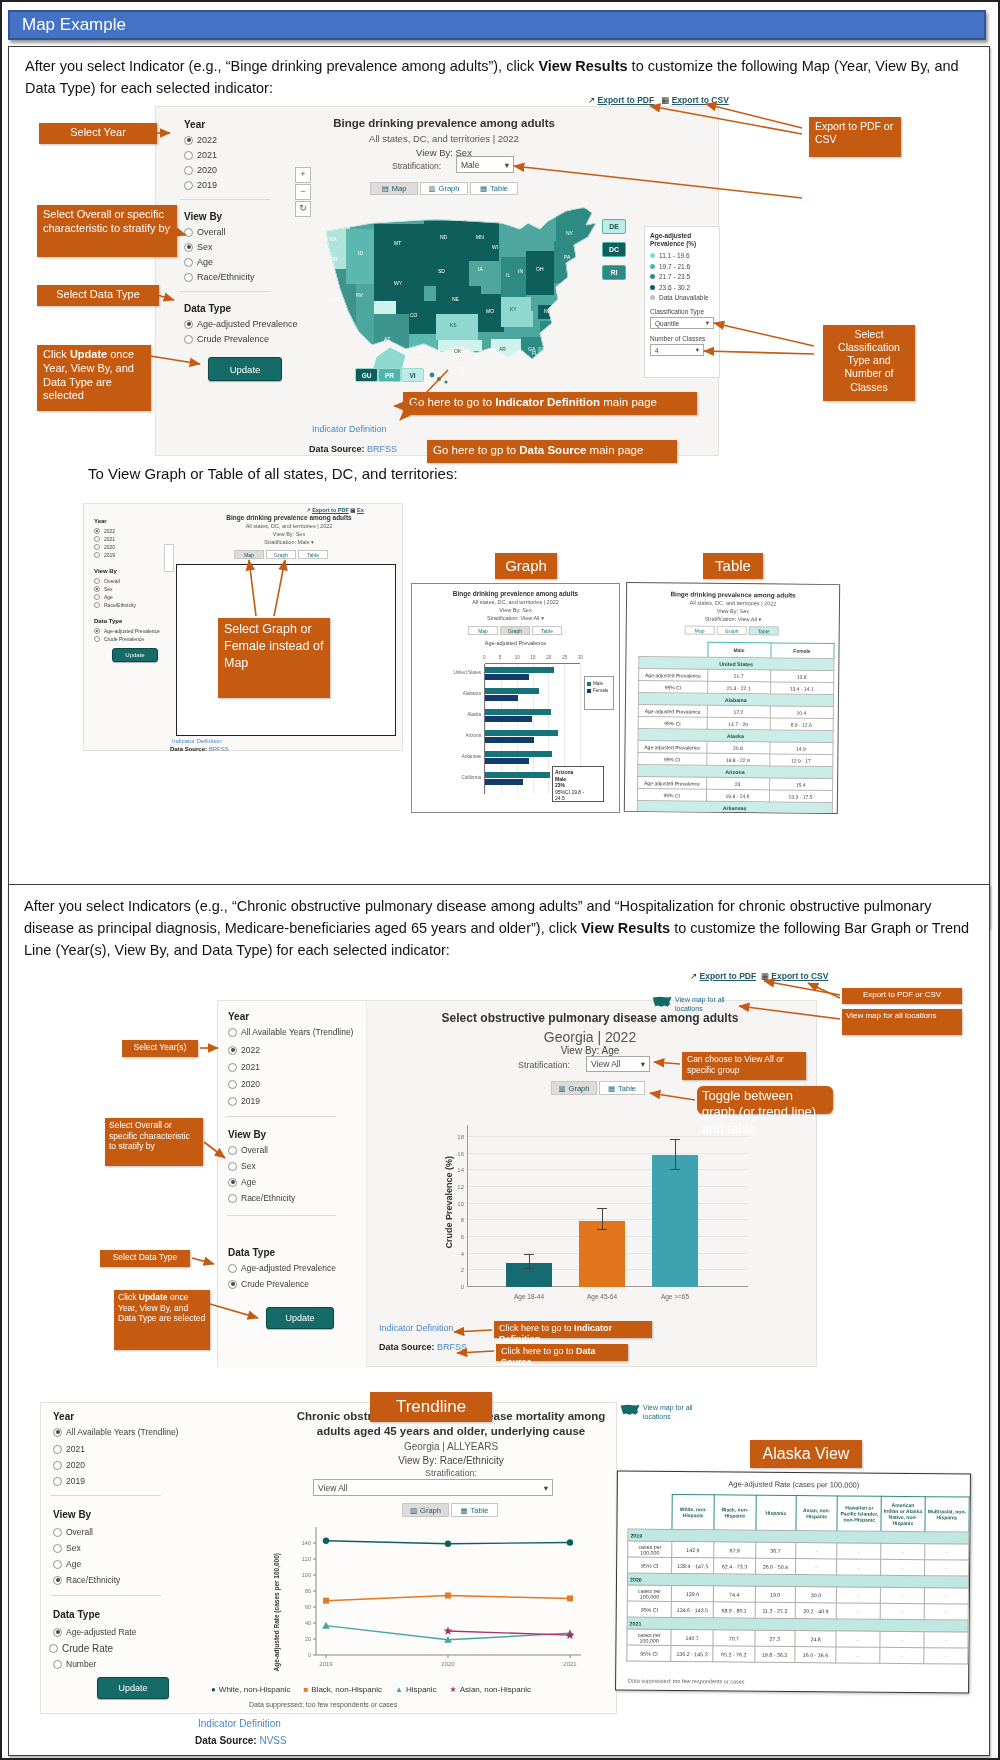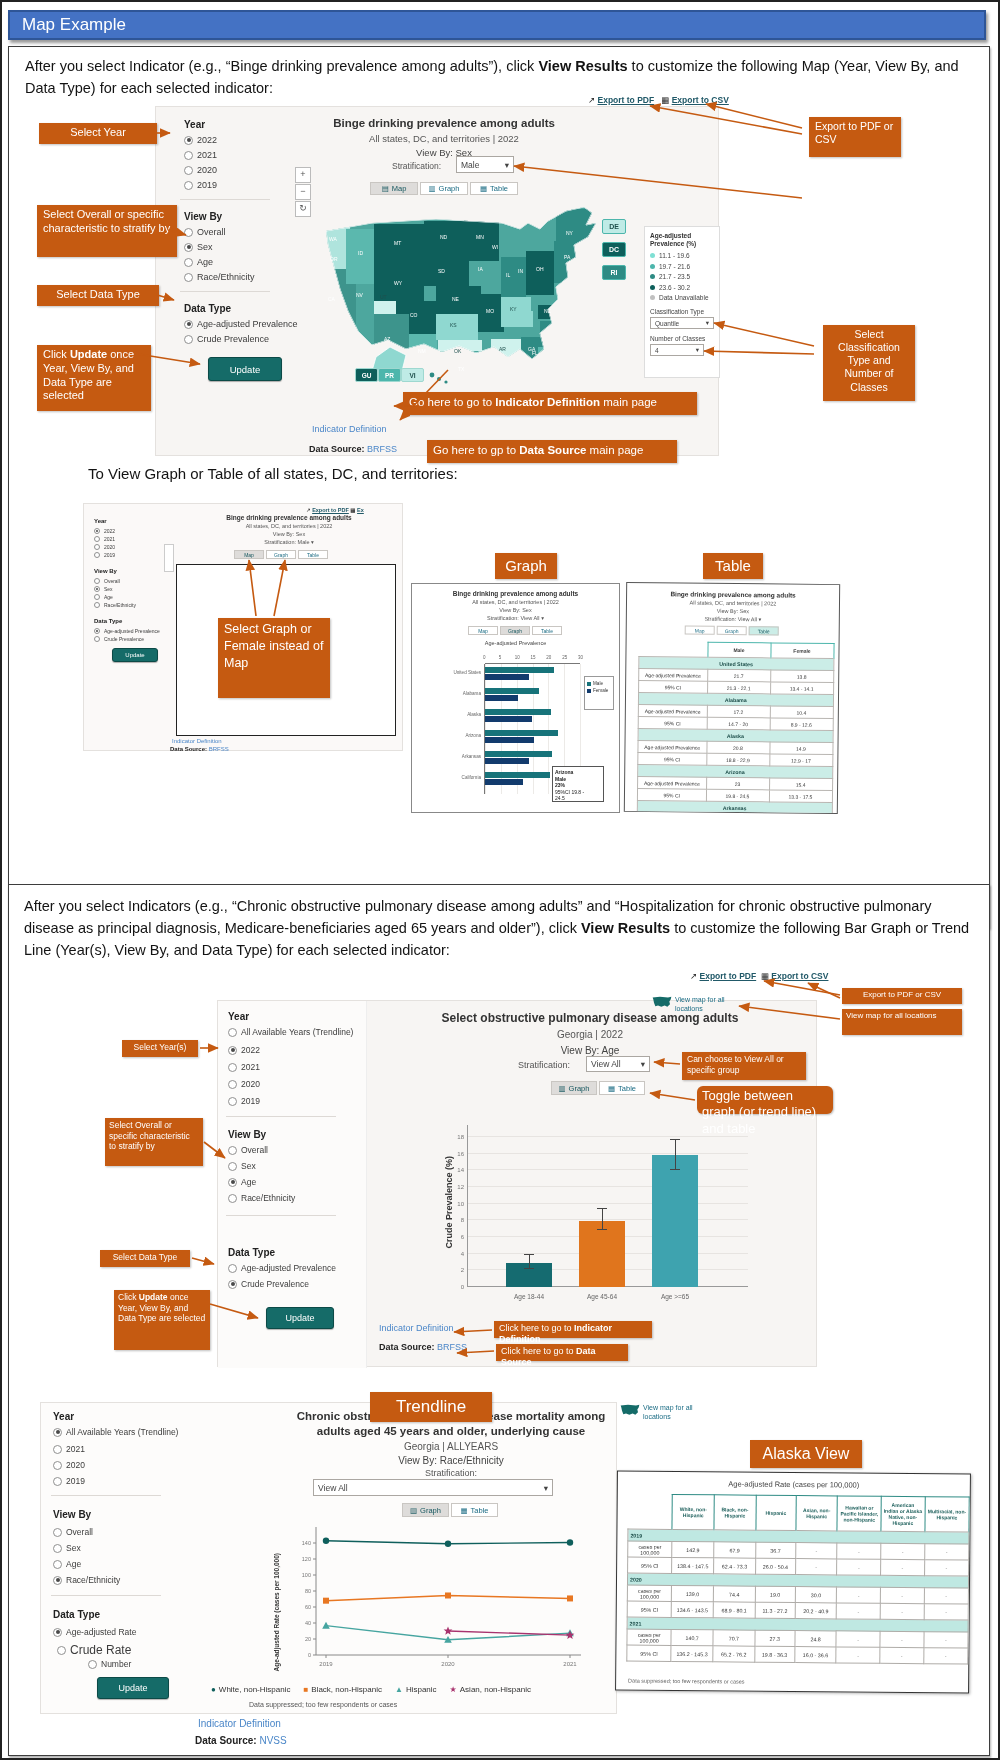--- a/index.html
+++ b/index.html
@@ -562,21 +562,21 @@
         <span class="rb"></span>
         <span>Age-adjusted Prevalence</span>
       </div>
     <div class="r" style="left:10px;top:278px;font-size:8.5px;">
         <span class="rb on"></span>
         <span>Crude Prevalence</span>
       </div>
     <div class="upd" style="left:48px;top:306px;width:66px;height:20px;font-size:9px;">Update</div>
 
     <div class="abs ctr b" style="left:152px;top:10px;width:440px;font-size:12px;color:#333;">Select obstructive pulmonary disease among adults</div>
-    <div class="abs ctr" style="left:152px;top:28px;width:440px;font-size:10px;color:#555;text-align:center;">Georgia | 2022</div>
+    <div class="abs ctr" style="left:152px;top:28px;width:440px;font-size:14px;color:#555;text-align:center;">Georgia | 2022</div>
     <div class="abs ctr" style="left:152px;top:44px;width:440px;font-size:10px;color:#444;">View By: Age</div>
     <div class="abs" style="left:300px;top:59px;font-size:9px;color:#555;">Stratification:</div>
     <div class="ddl" style="left:368px;top:55px;width:64px;height:16px;font-size:8.5px;">
         <span>View All</span>
         <span>▾</span>
       </div>
     <div class="tab act" style="left:333px;top:80px;width:46px;height:14px;font-size:7.5px;">
         <span>▥</span>
         <span>Graph</span>
       </div>
@@ -685,25 +685,25 @@
     <div class="r" style="left:12px;top:172px;font-size:8.5px;">
         <span class="rb on"></span>
         <span>Race/Ethnicity</span>
       </div>
     <div class="dv" style="left:10px;top:192px;width:110px;"></div>
     <div class="ph abs" style="left:12px;top:206px;font-size:10px;">Data Type</div>
     <div class="r" style="left:12px;top:224px;font-size:8.5px;">
         <span class="rb on"></span>
         <span>Age-adjusted Rate</span>
       </div>
-    <div class="r" style="left:16px;top:240px;font-size:12px;">
+    <div class="r" style="left:8px;top:240px;font-size:10px;">
         <span class="rb"></span>
         <span>Crude Rate</span>
       </div>
-    <div class="r" style="left:12px;top:256px;font-size:8.5px;margin-left:35px;">
+    <div class="r" style="left:12px;top:256px;font-size:8.5px;">
         <span class="rb"></span>
         <span>Number</span>
       </div>
     <div class="upd" style="left:56px;top:274px;width:70px;height:20px;font-size:9px;">Update</div>
 
     <div class="abs ctr b" style="left:248px;top:6px;width:324px;font-size:11.5px;color:#333;line-height:1.3;">Chronic obstructive pulmonary disease mortality among adults aged 45 years and older, underlying cause</div>
     <div class="abs ctr" style="left:248px;top:38px;width:324px;font-size:10px;color:#555;">Georgia | ALLYEARS</div>
     <div class="abs ctr" style="left:248px;top:52px;width:324px;font-size:10px;color:#444;">View By: Race/Ethnicity</div>
     <div class="abs ctr" style="left:248px;top:65px;width:324px;font-size:9px;color:#555;">Stratification:</div>
     <div class="ddl" style="left:272px;top:76px;width:240px;height:17px;font-size:8.5px;">

